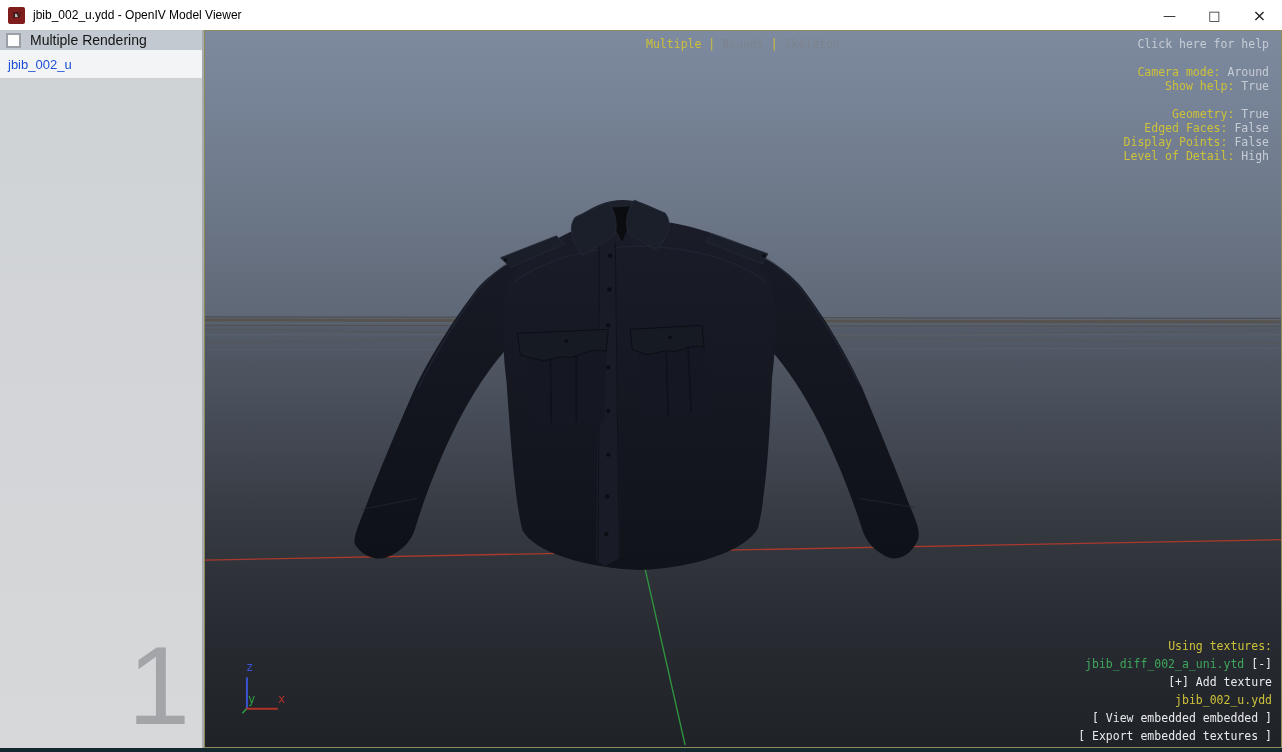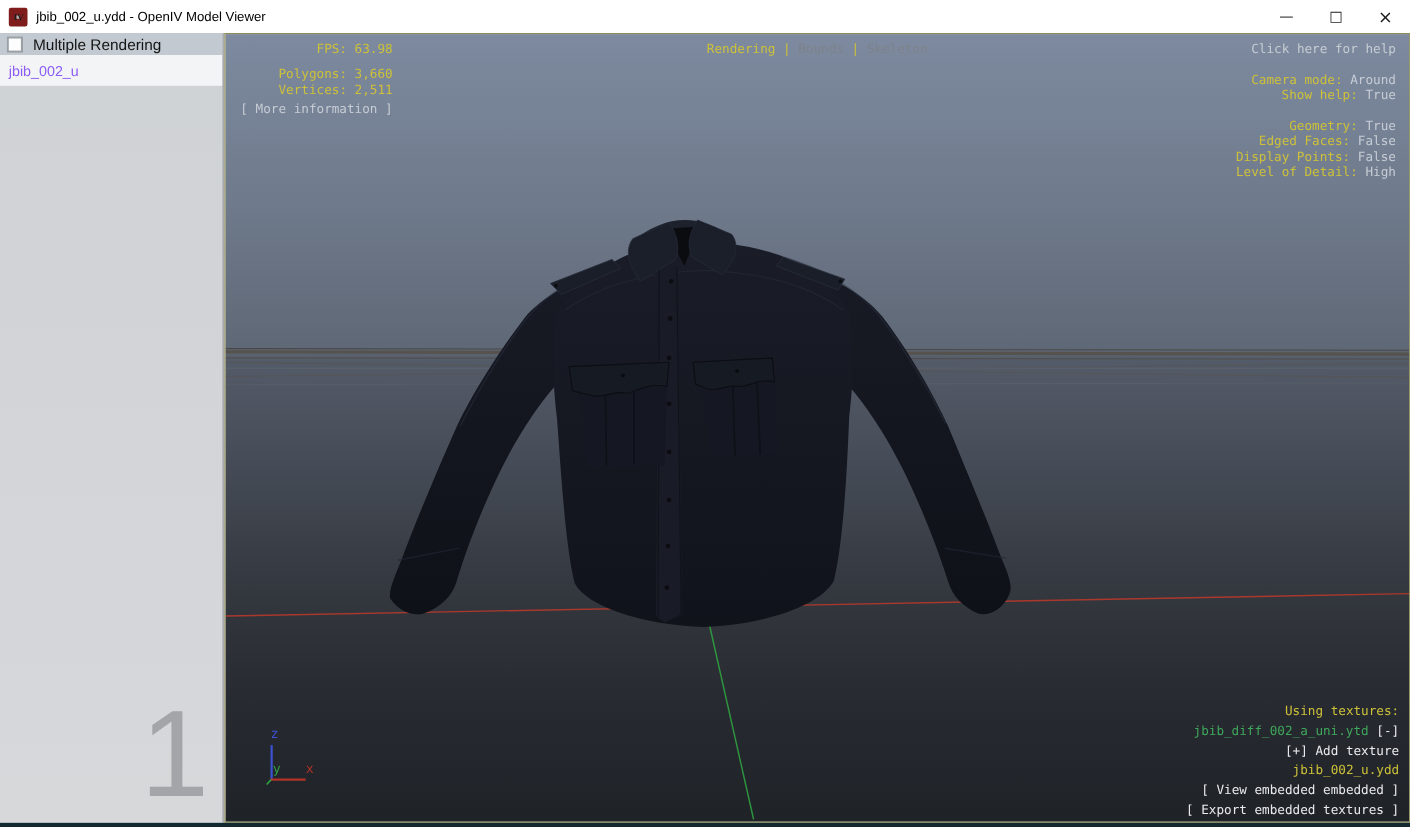--- a/index.html
+++ b/index.html
@@ -15,21 +15,21 @@
   .title-text { margin-left:8px; font-size:12px; color:#000; }
   .win-controls { margin-left:auto; display:flex; height:30px; }
   .win-btn { width:45px; height:30px; display:flex; align-items:center; justify-content:center; font-size:13px; color:#1a1a1a; font-family:"DejaVu Sans", sans-serif; }
   .win-btn.close { font-size:16px; }
 
   
   .sidebar { position:absolute; left:0; top:30px; width:204px; height:718px; background:linear-gradient(#cfd2d5,#d6d8da); border-right:2px solid #a7abae; }
   .sb-header { height:20px; background:#c2c9d1; display:flex; align-items:center; }
   .checkbox { width:15px; height:15px; margin-left:6px; background:#fdfdfd; border:2px solid #9aa0a6; }
   .sb-header-label { margin-left:9px; font-size:14px; color:#141414; }
-  .sb-item { height:28px; background:#f3f4f5; display:flex; align-items:center; padding-left:8px; font-size:13px; color:#8b5cf6; }
+  .sb-item { height:28px; background:#f3f4f5; display:flex; align-items:center; padding-left:8px; font-size:13px; color:#1d4ed8; }
   .page-indicator { position:absolute; right:12px; bottom:6px; font-size:112px; line-height:1; color:#a3a5a8; font-weight:400; }
 
   
   .bottom-strip { position:absolute; left:0; bottom:0; width:1282px; height:4px; background:#13282f; }
 
   
   .viewport { position:absolute; left:204px; top:30px; right:0; bottom:4px; border:1px solid #8c8c5a;
     background:linear-gradient(180deg,#7d8a9f 0%,#707b8d 20%,#5f6876 40%,#545b68 41.5%,#454b56 55%,#34383f 70%,#272a30 85%,#1f2227 100%);
     overflow:hidden; }
   .canvas-svg { position:absolute; inset:0; width:100%; height:100%; }
@@ -170,29 +170,23 @@
         <path fill="#1b1f2a" stroke="#262b38" stroke-width="0.7" d="M452,220 C466,206 468,192 461,183 L430,170 C422,182 420,194 425,204 Z"></path>
       </g>
 
       <g>
         <line x1="42" y1="650" x2="42" y2="681.5" stroke="#3c52d4" stroke-width="2"></line>
         <line x1="41" y1="681.5" x2="73" y2="681.5" stroke="#b23228" stroke-width="2"></line>
         <line x1="41.5" y1="681.5" x2="37.5" y2="686" stroke="#2f9e41" stroke-width="1.5"></line>
       </g>
     </svg>
 
-    <div class="stats-block mono">
-      <div class="l1 yellow">FPS: 63.98</div>
-      <div class="l2 yellow">Polygons: 3,660</div>
-      <div class="l3 yellow">Vertices: 2,511</div>
-      <div class="l4 graytext">[ More information ]</div>
-    </div>
 
     <div class="tabs mono">
-      <span class="yellow">Rendering</span>
+      <span class="yellow">Multiple</span>
       <span class="yellow">|</span>
       <span class="dimtext">Bounds</span>
       <span class="yellow">|</span>
       <span class="dimtext">Skeleton</span>
     </div>
 
     <div class="info-block mono">
       <div class="first graytext">Click here for help</div>
       <div class="gap"><span class="yellow">Camera mode:</span><span class="graytext">&nbsp;</span><span class="graytext">Around</span></div>
       <div><span class="yellow">Show help:</span><span class="graytext">&nbsp;</span><span class="graytext">True</span></div>

